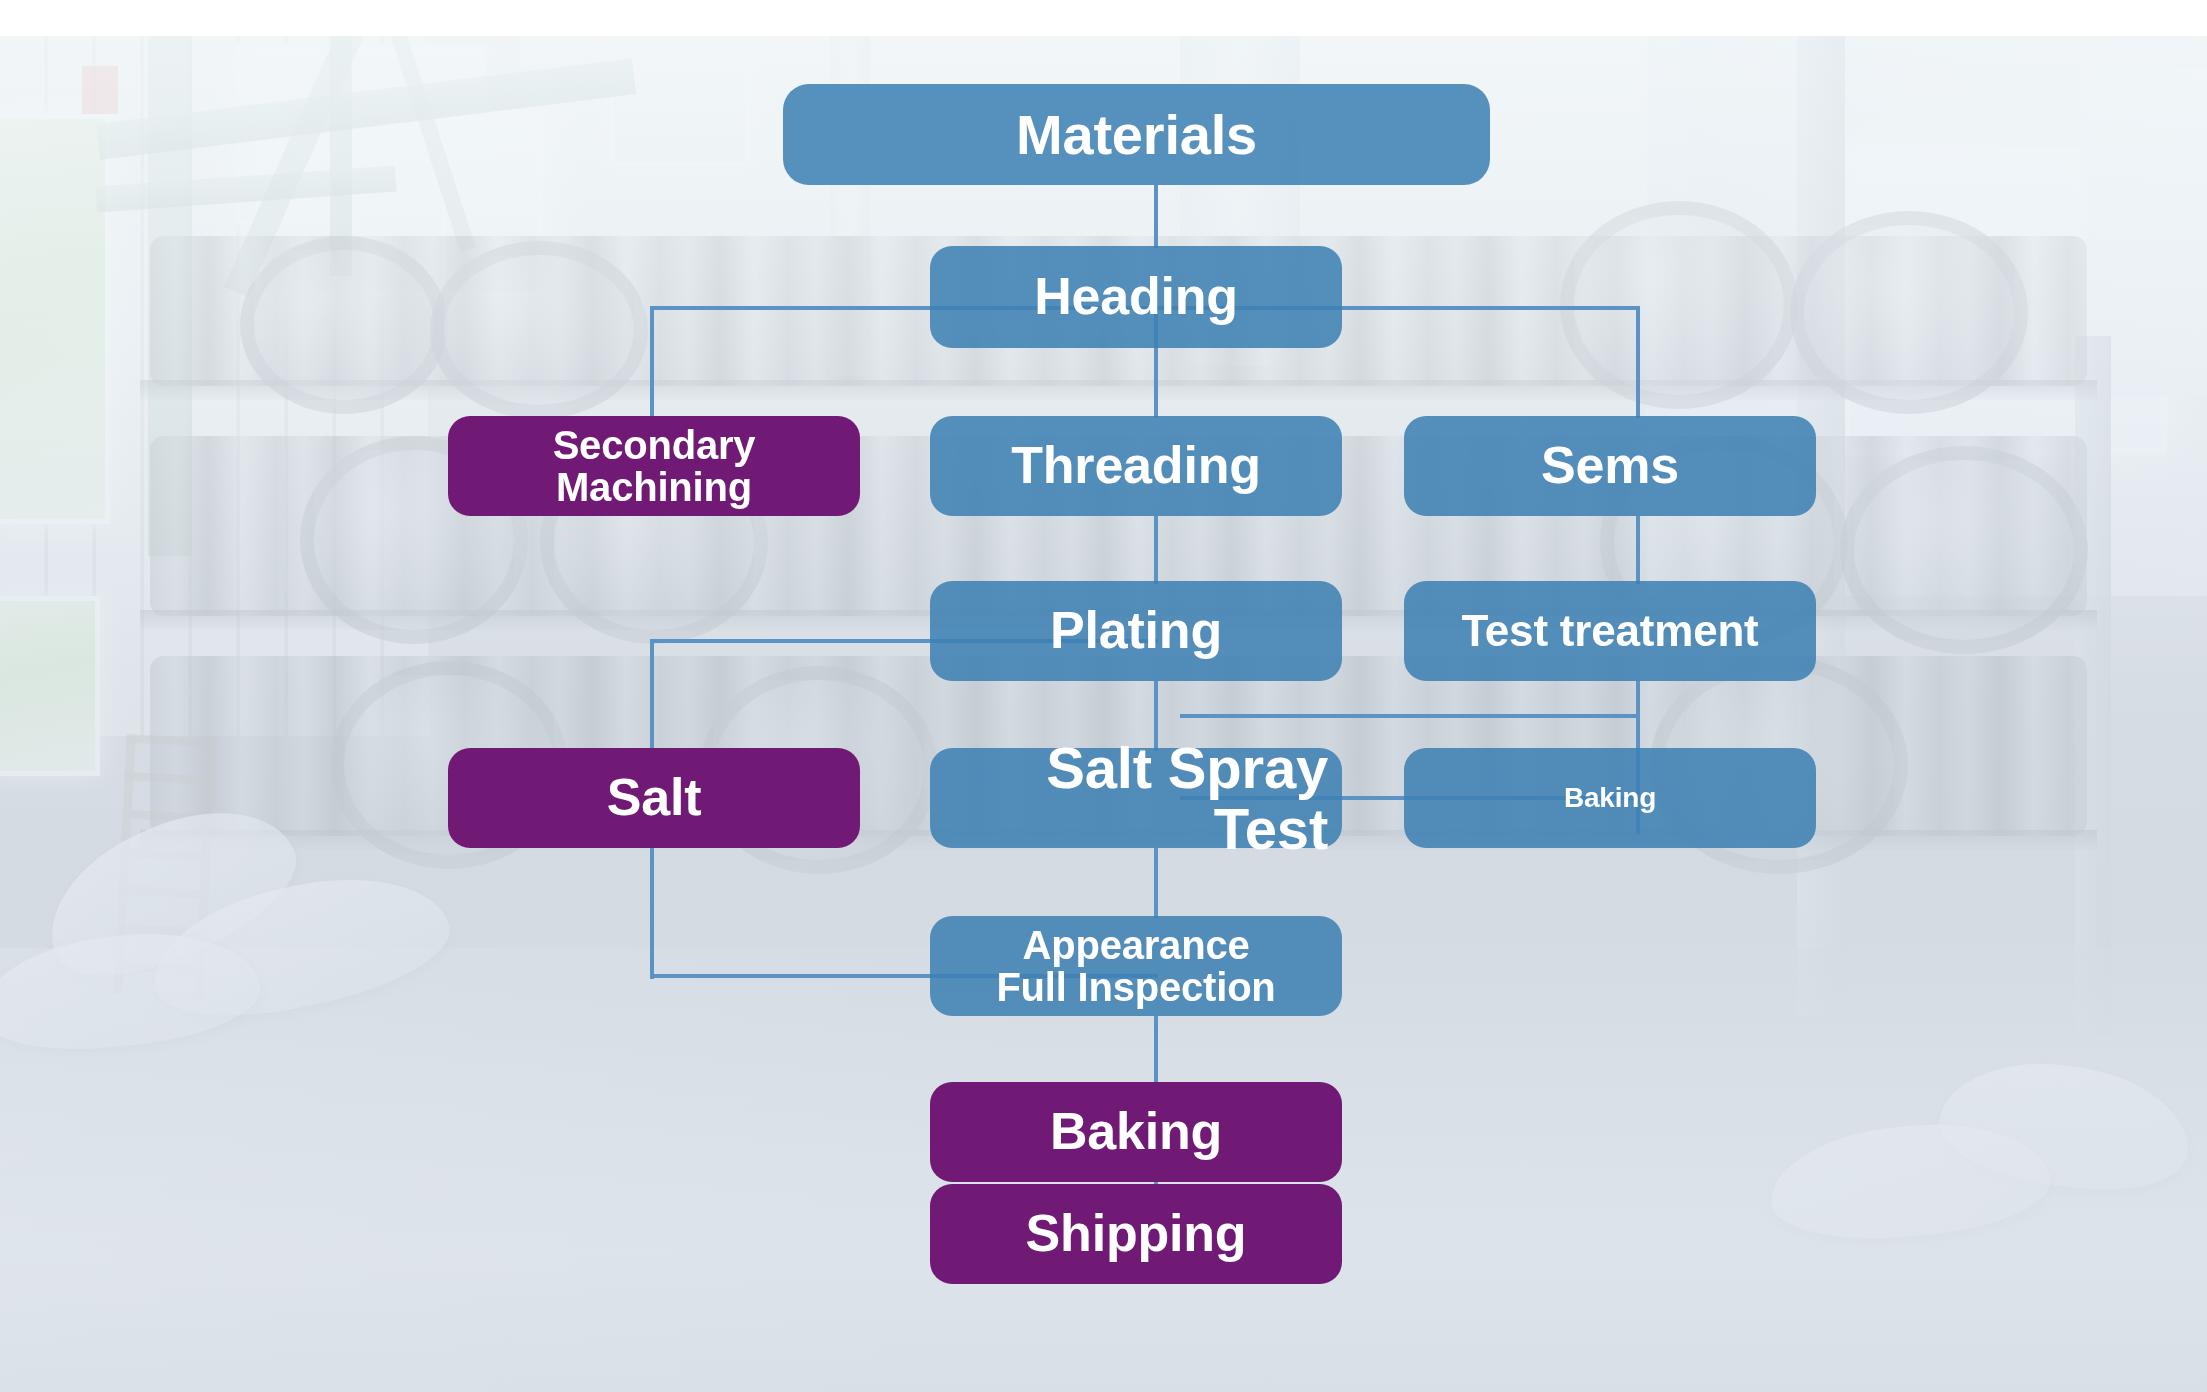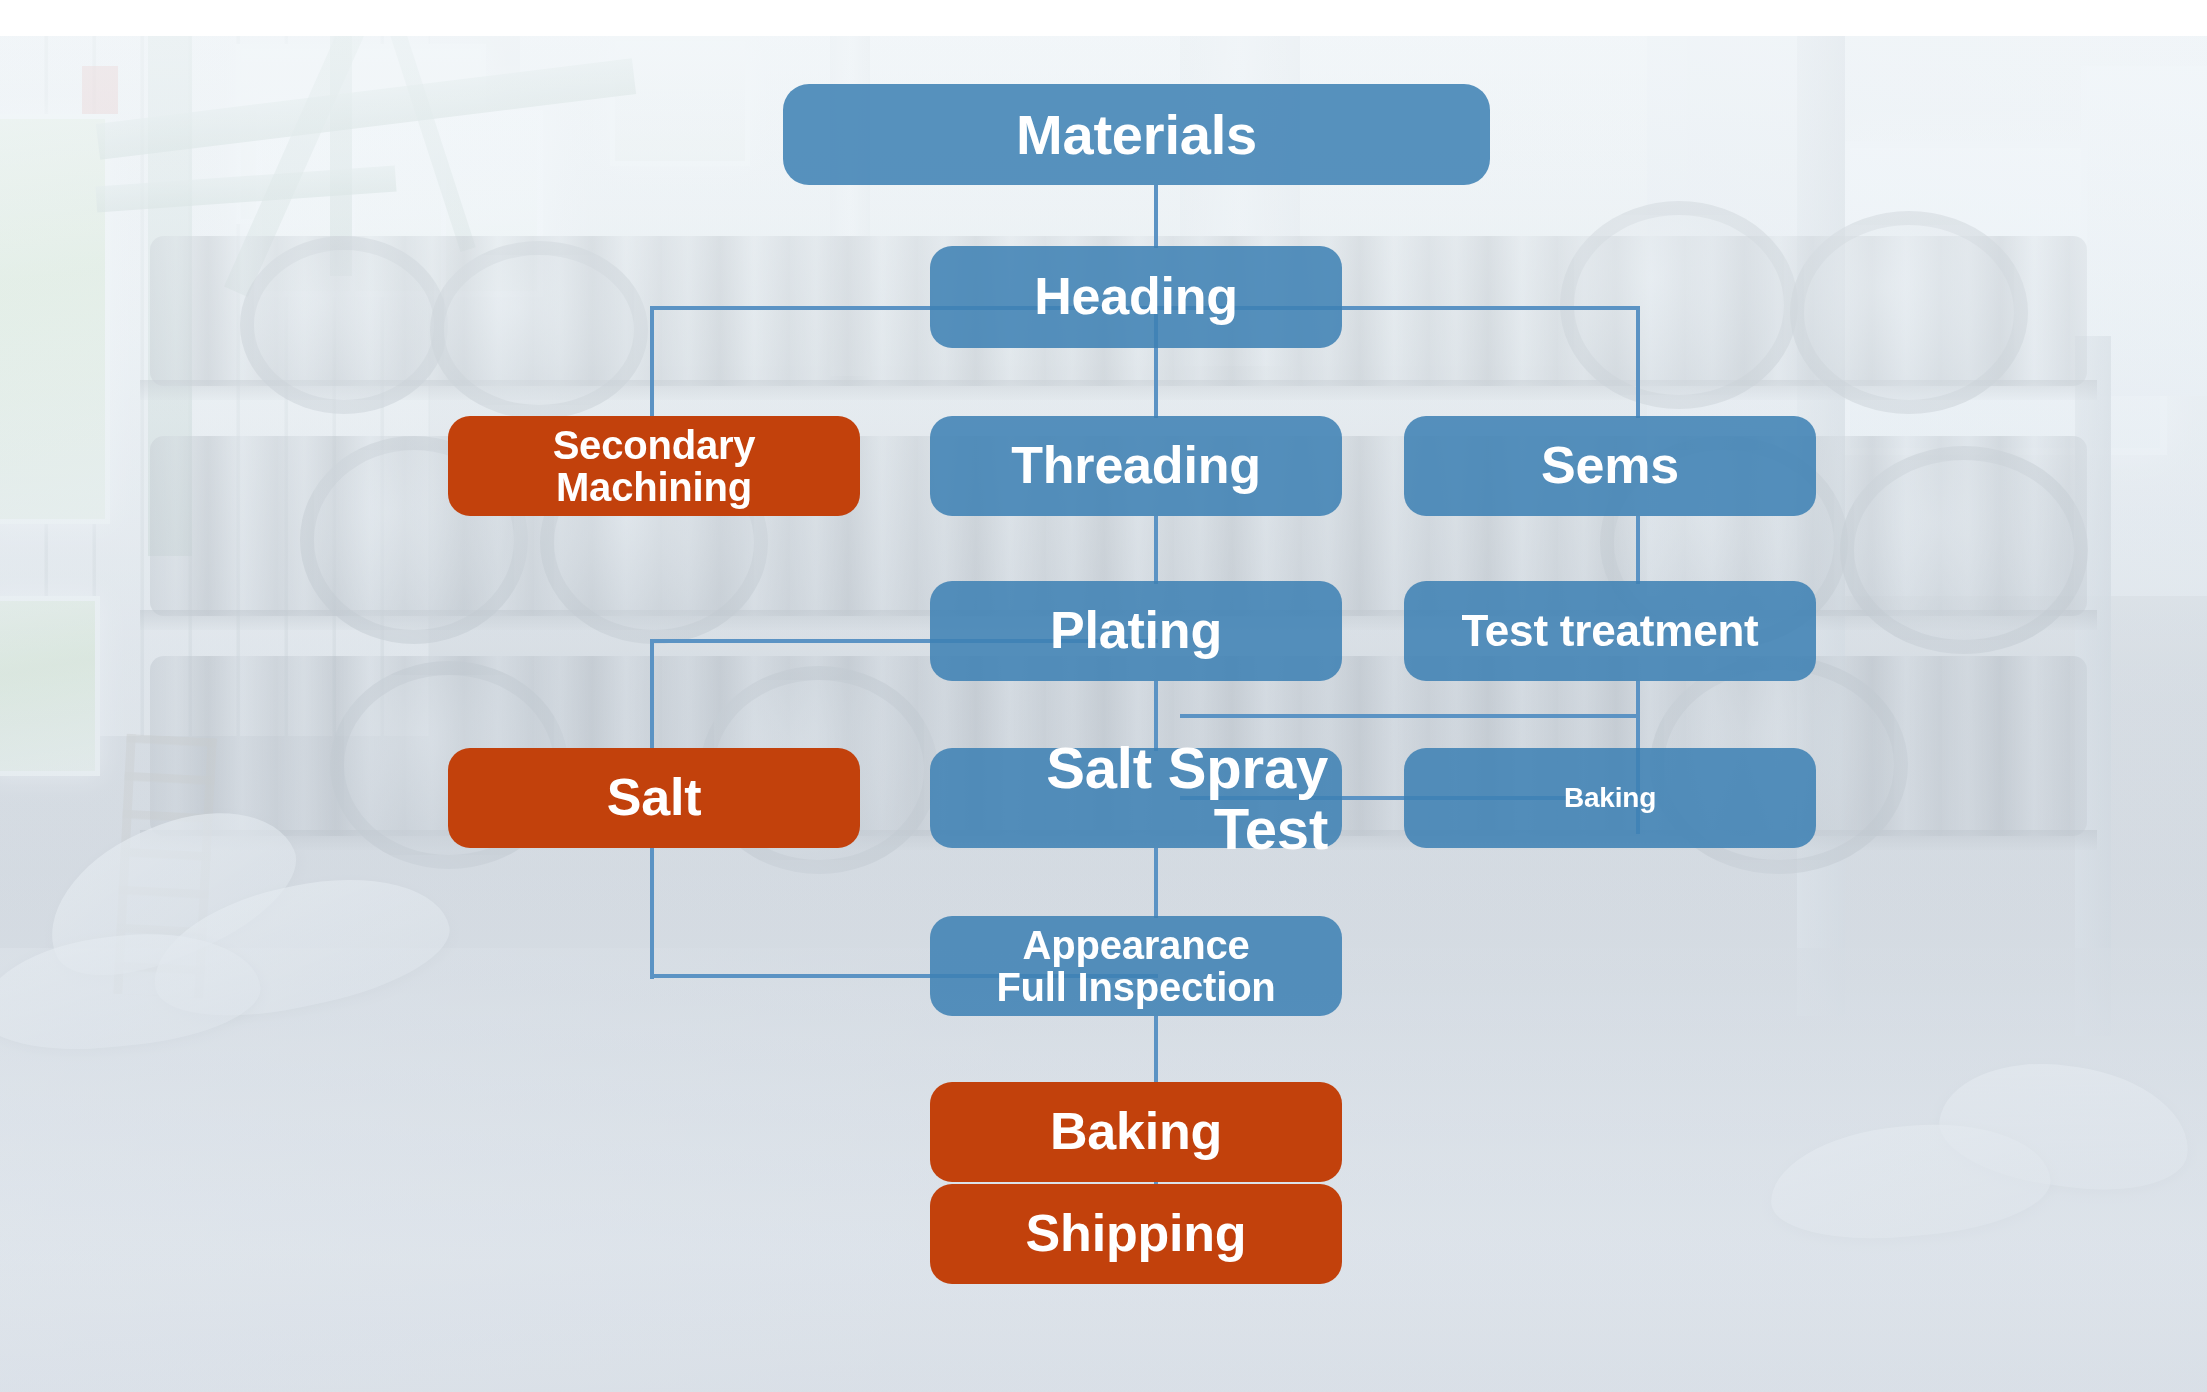--- a/index.html
+++ b/index.html
@@ -232,21 +232,21 @@
   .ln.v { width: 4px; }
 
   
   .node {
     position: absolute;
     display: flex;
     align-items: center;
     justify-content: center;
     text-align: center;
     border-radius: 22px;
-    background: #c2410c;
+    background: #701a75;
     color: #ffffff;
     font-weight: bold;
     letter-spacing: -0.2px;
     line-height: 1.06;
     box-sizing: border-box;
     padding: 4px 14px;
   }
   .node.translucent { background: rgba(61,128,179,.86); }
 
   

